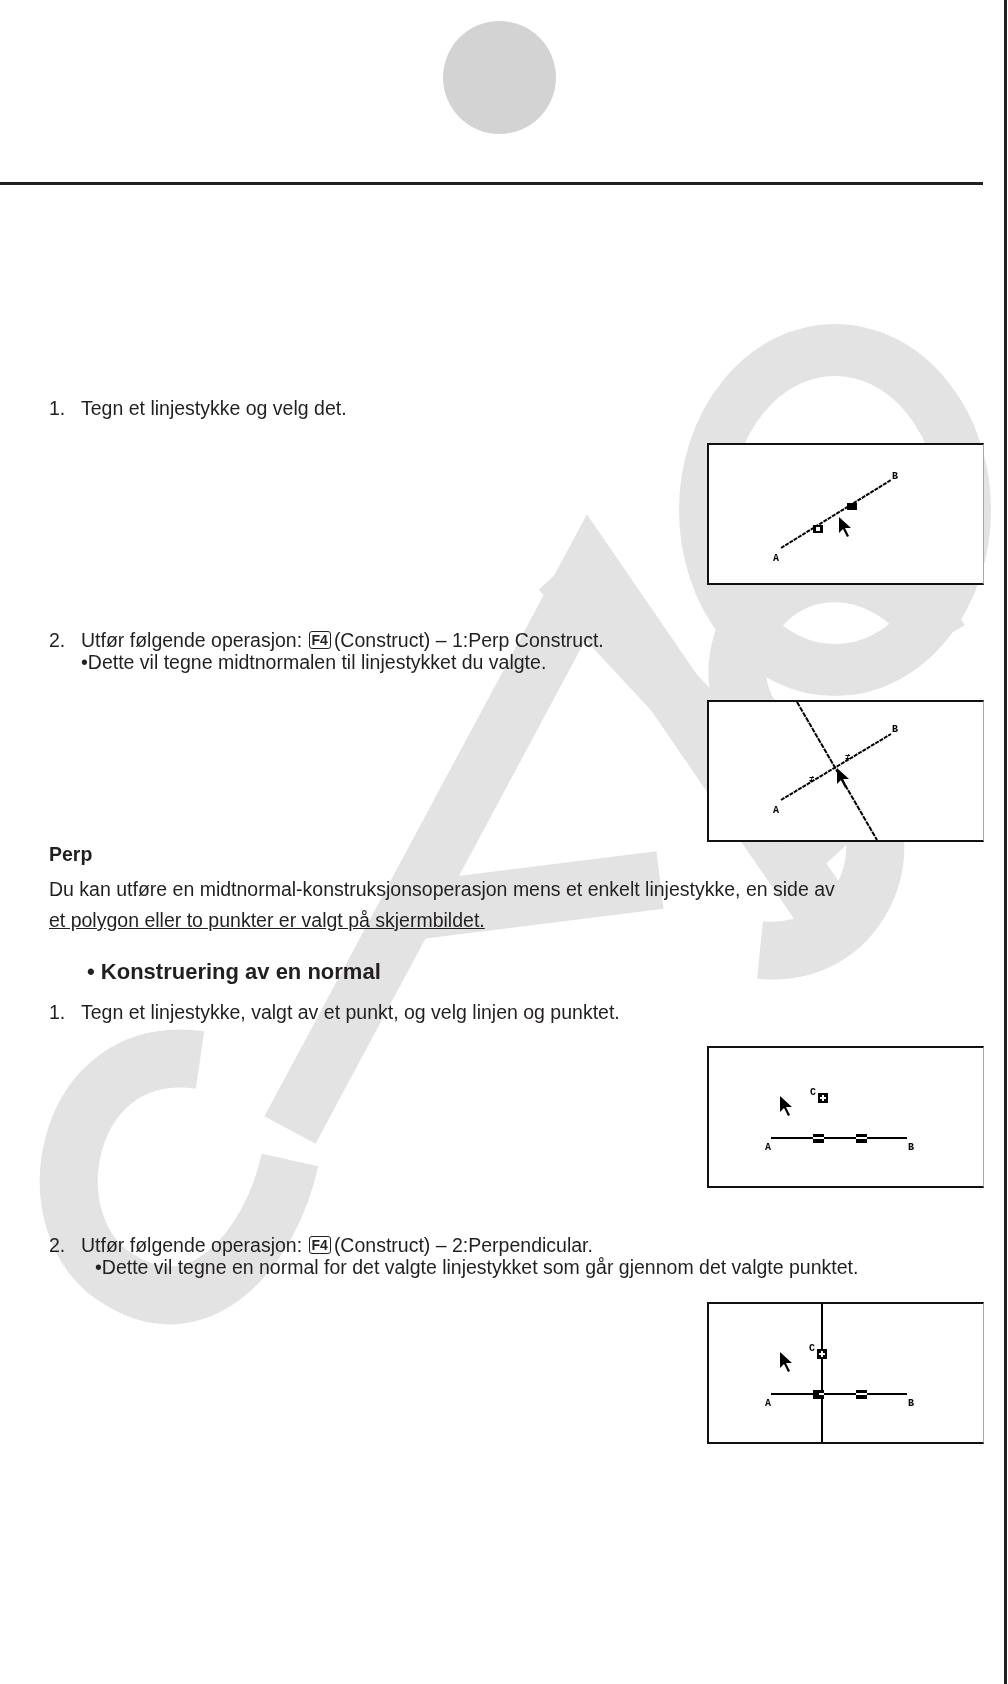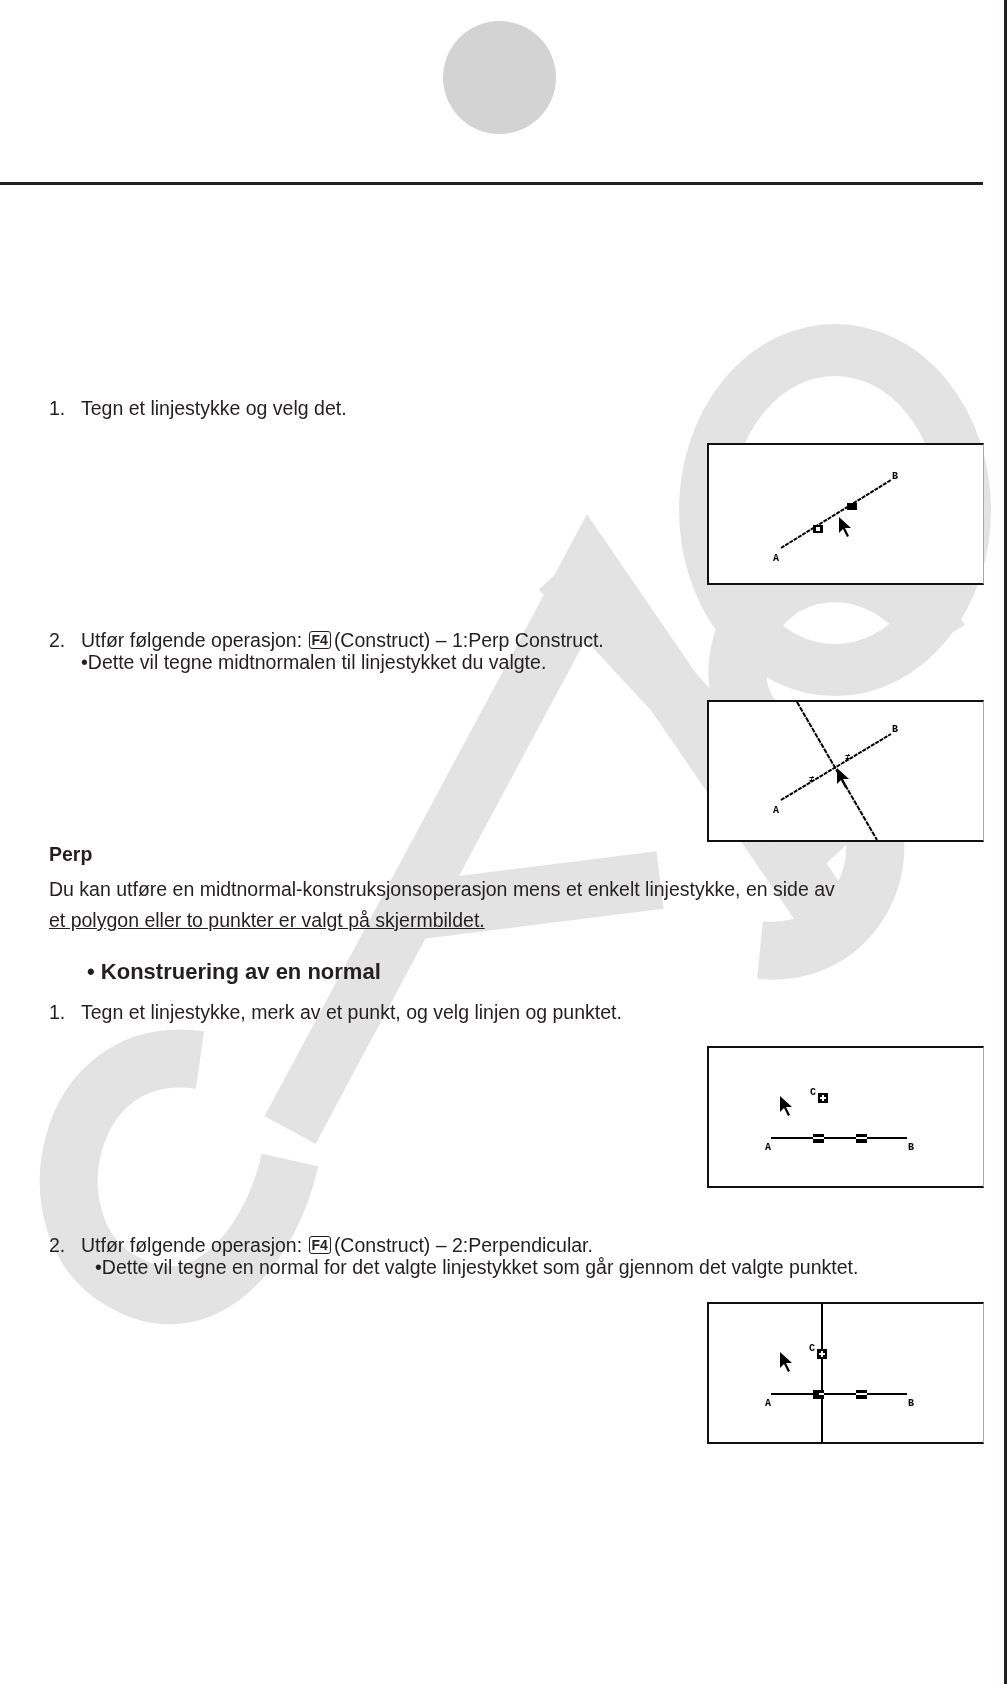--- a/index.html
+++ b/index.html
@@ -81,21 +81,21 @@
 
 <div class="abs txt bold" style="left:49px; top:842px;">Perp</div>
 <div class="abs txt" style="left:49px; top:877px;">Du kan utføre en midtnormal-konstruksjonsoperasjon mens et enkelt linjestykke, en side av</div>
 <div class="abs txt" style="left:49px; top:908px;text-decoration:underline;">et polygon eller to punkter er valgt på skjermbildet.</div>
 
 <div class="abs txt bold" style="left:49px; top:960px; font-size:22px;margin-left:38px;">
   <span>•</span>
   <span>Konstruering av en normal</span>
 </div>
 <div class="abs txt" style="left:49px; top:1000px;">
-  <span class="num">1.</span><span>Tegn et linjestykke, merk av et punkt, og velg linjen og punktet.</span>
+  <span class="num">1.</span><span>Tegn et linjestykke, valgt av et punkt, og velg linjen og punktet.</span>
 </div>
 
 <div class="screen" style="top:1046px;">
   <svg viewBox="0 0 274 138">
     <line x1="62" y1="90" x2="198" y2="90" stroke="#000" stroke-width="2"></line>
     <rect x="104" y="86" width="11" height="9" fill="#000"></rect>
     <rect x="104" y="89" width="11" height="2" fill="#fff"></rect>
     <rect x="147" y="86" width="11" height="9" fill="#000"></rect>
     <rect x="147" y="89" width="11" height="2" fill="#fff"></rect>
     <rect x="109" y="45" width="10" height="10" fill="#000"></rect>

